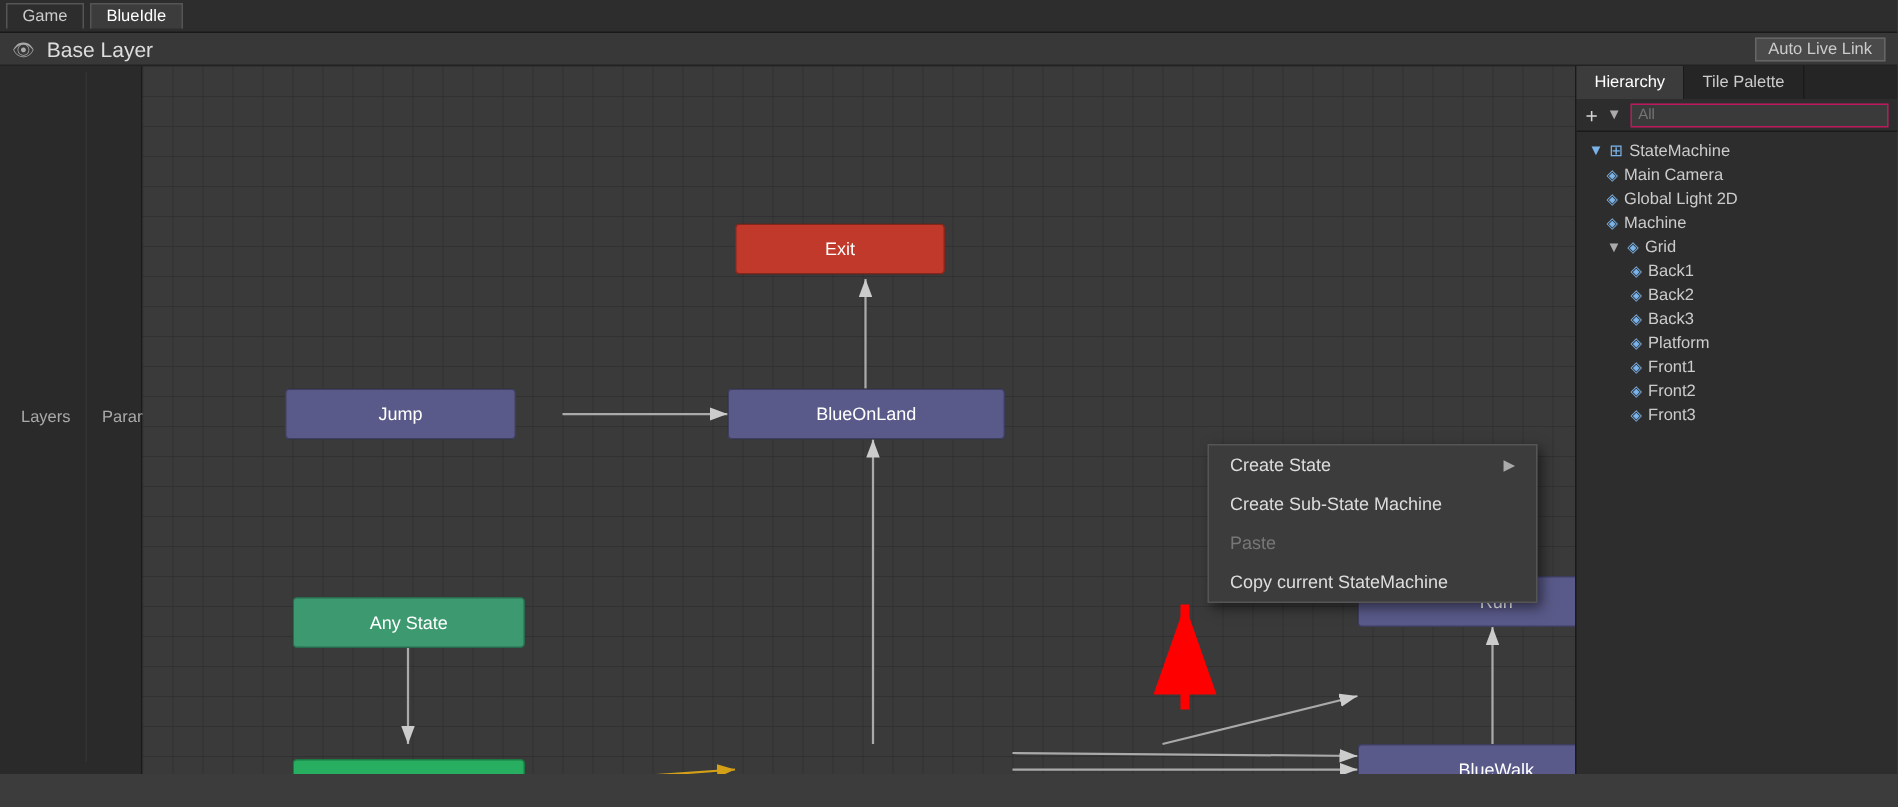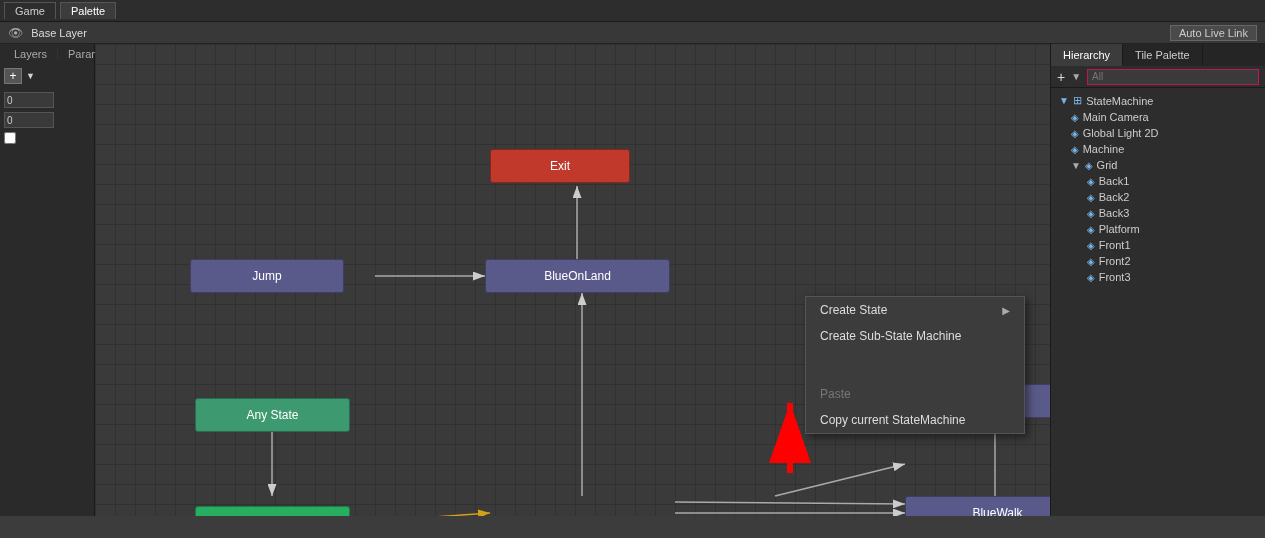--- a/index.html
+++ b/index.html
@@ -42,21 +42,21 @@
       height: 22px;
       background: #383838;
       border-bottom: 1px solid #222;
       padding: 0 8px;
       justify-content: space-between;
     }
     .second-bar-left {
       display: flex; align-items: center; gap: 8px;
     }
     .eye-icon { font-size: 12px; color: #aaa; }
-    .base-layer-label { color: #ddd; font-size: 11px; }
+    .base-layer-label { color: #ddd; font-size: 14px; }
     .auto-live-link {
       font-size: 11px; color: #ccc;
       background: #4a4a4a;
       border: 1px solid #666;
       padding: 1px 8px;
       cursor: pointer;
     }
     .plus-btn {
       background: #555;
       border: 1px solid #777;
@@ -73,21 +73,21 @@
       height: calc(538px - 66px);
     }
 
     
     .params-panel {
       width: 95px;
       background: #2a2a2a;
       border-right: 1px solid #1a1a1a;
       padding: 4px;
       display: flex;
-      flex-direction: column;
+      flex-direction: row;
       gap: 4px;
     }
     .param-row {
       display: flex;
       align-items: center;
       gap: 4px;
     }
     .param-input {
       width: 50px;
       height: 16px;
@@ -192,21 +192,20 @@
       font-size: 12px;
       color: #ddd;
       cursor: pointer;
       display: flex;
       align-items: center;
       justify-content: space-between;
     }
     .context-menu-item.disabled {
       color: #777;
       cursor: default;
-      margin-top: 32px;
     }
     .context-menu-item .arrow { font-size: 10px; color: #aaa; }
 
     
     .right-panel {
       width: 215px;
       background: #2d2d2d;
       border-left: 1px solid #1a1a1a;
       display: flex;
       flex-direction: column;
@@ -280,21 +279,21 @@
       cursor: pointer;
       display: flex; align-items: center;
       border-right: 1px solid #333;
     }
   </style>
 </head>
 <body>
 
 <div class="top-bar">
   <div class="tab game">Game</div>
-  <div class="tab animator">Palette</div>
+  <div class="tab animator">BlueIdle</div>
 </div>
 
 <div class="second-bar">
   <div class="second-bar-left">
     <span class="eye-icon">👁</span>
     <span class="base-layer-label">Base Layer</span>
   </div>
   <button class="auto-live-link">Auto Live Link</button>
 </div>
 

